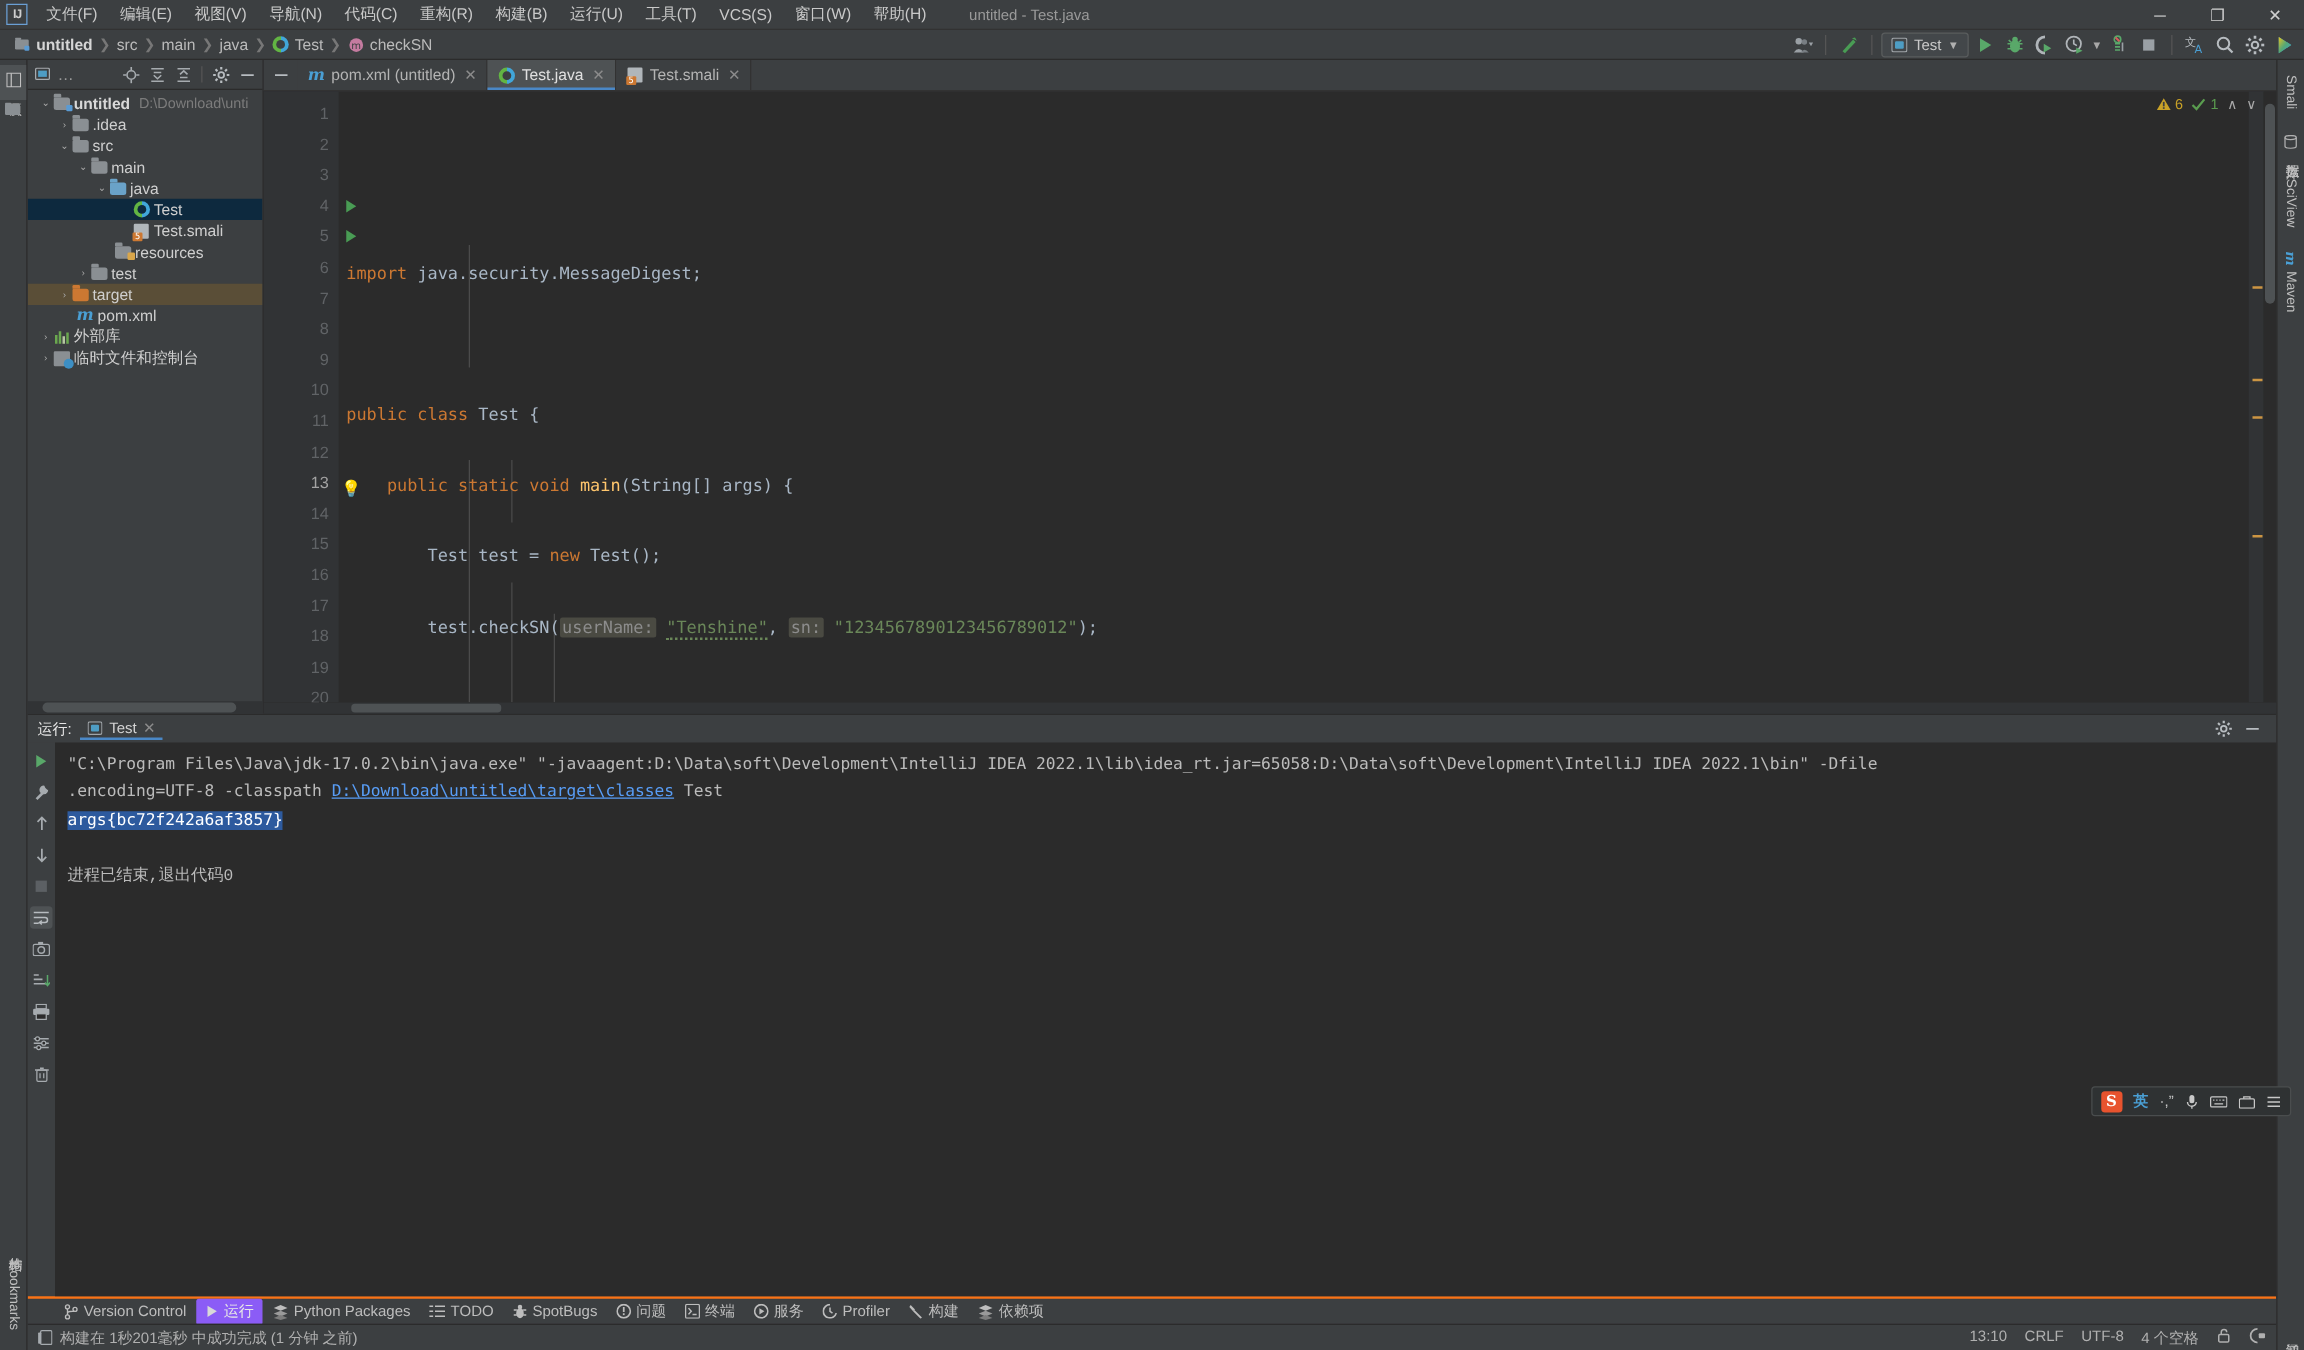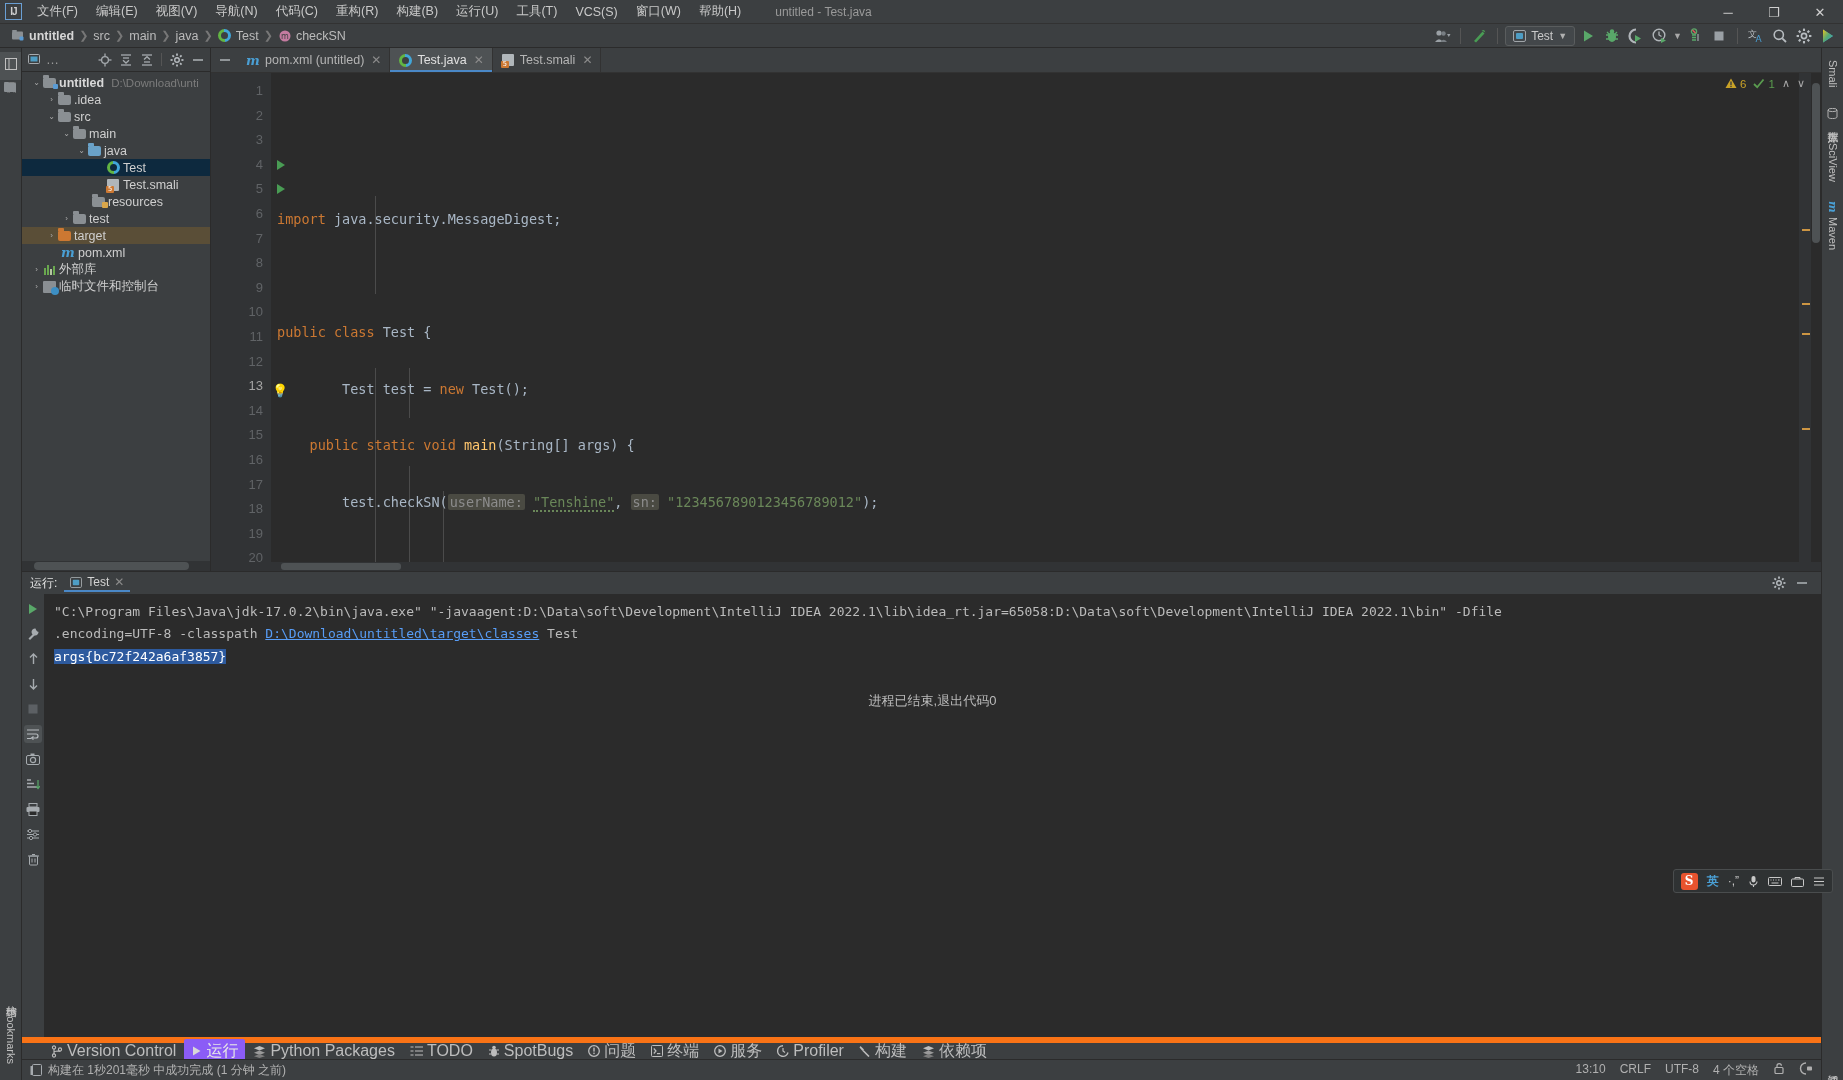--- a/index.html
+++ b/index.html
@@ -178,21 +178,21 @@
   #console {
     flex:1; background:#2b2b2b; color:#bbbbbb; font-family:"DejaVu Sans Mono","Liberation Mono",monospace;
     font-size:13px; padding:7px 10px; overflow:hidden; position:relative; line-height:22.3px;
   }
   .link { color:#589df6; text-decoration:underline;}
   .selout { background:#2d5a9e; color:#ffffff;}
 
   
   #toolbar-bottom {
     height:22px; background:#3c3f41; display:flex; align-items:center; gap:1px;
-    border-top:6px solid #f97316; padding-left:22px; font-size:16px;
+    border-top:2px solid #f97316; padding-left:22px; font-size:12px;
   }
   .twbtn { display:flex;align-items:center;gap:4px;padding:2px 7px; color:#bdbdbd; border-radius:2px;}
   .twbtn.active { background:#8b5cf6; color:#e6e6e6;}
   #statusbar {
     height:22px; background:#3c3f41; display:flex; align-items:center; gap:6px;
     border-top:1px solid #2b2b2b; padding:0 8px; font-size:12px; color:#b0b0b0;
   }
   .sb-right { margin-left:auto; display:flex; align-items:flex-start; gap:14px;}
 
   
@@ -663,22 +663,22 @@
           <div id="code">
             <div class="indent-guide" style="left:104px;top:123px;height:98px;"></div>
             <div class="indent-guide" style="left:104px;top:295px;bottom:0;"></div>
             <div class="indent-guide" style="left:138px;top:295px;height:50px;"></div>
             <div class="indent-guide" style="left:138px;top:393px;bottom:0;"></div>
             <div class="indent-guide" style="left:172px;top:418px;bottom:0;"></div>
 
             <div class="cl"><span class="kw">import</span> java.security.MessageDigest;</div>
             <div class="cl"></div>
             <div class="cl"><span class="kw">public class</span> Test {</div>
+            <div class="cl">    <span class="kw">public static void</span> <span class="fn">main</span>(String[] args) {</div>
             <div class="cl">        Test test = <span class="kw">new</span> Test();</div>
-            <div class="cl">    <span class="kw">public static void</span> <span class="fn">main</span>(String[] args) {</div>
             <div class="cl">        test.checkSN(<span class="hint">userName:</span> <span class="str squig">"Tenshine"</span>, <span class="hint">sn:</span> <span class="str">"1234567890123456789012"</span>);</div>
             
             
             
             
             
             
             
             
             
@@ -810,21 +810,21 @@
                 <path d="M5 5.5v4M8 5.5v4" stroke="#a6abaf" stroke-width="1"></path>
               </svg>
             </div>
         </div>
 
         <div id="console">
           <div><span>"C:\Program Files\Java\jdk-17.0.2\bin\java.exe" "-javaagent:D:\Data\soft\Development\IntelliJ IDEA 2022.1\lib\idea_rt.jar=65058:D:\Data\soft\Development\IntelliJ IDEA 2022.1\bin" -Dfile</span></div>
           <div><span>.encoding=UTF-8 -classpath </span><span class="link">D:\Download\untitled\target\classes</span><span> Test</span></div>
           <div><span class="selout">args{bc72f242a6af3857}</span></div>
           <div>&nbsp;</div>
-          <div style="font-family:Liberation Sans, sans-serif;font-size:13px;text-align:center;">进程已结束,退出代码0</div>
+          <div style="font-family:Liberation Mono, monospace;font-size:13px;">进程已结束,退出代码0</div>
         </div>
       </div>
     </div>
 
     <div id="toolbar-bottom">
       <div class="twbtn">
         <svg width="12" height="13" viewBox="0 0 12 13">
             <circle cx="3" cy="2.5" r="1.6" fill="none" stroke="#bdbdbd" stroke-width="1.1"></circle>
             <circle cx="3" cy="10.5" r="1.6" fill="none" stroke="#bdbdbd" stroke-width="1.1"></circle>
             <circle cx="9" cy="4.5" r="1.6" fill="none" stroke="#bdbdbd" stroke-width="1.1"></circle>

